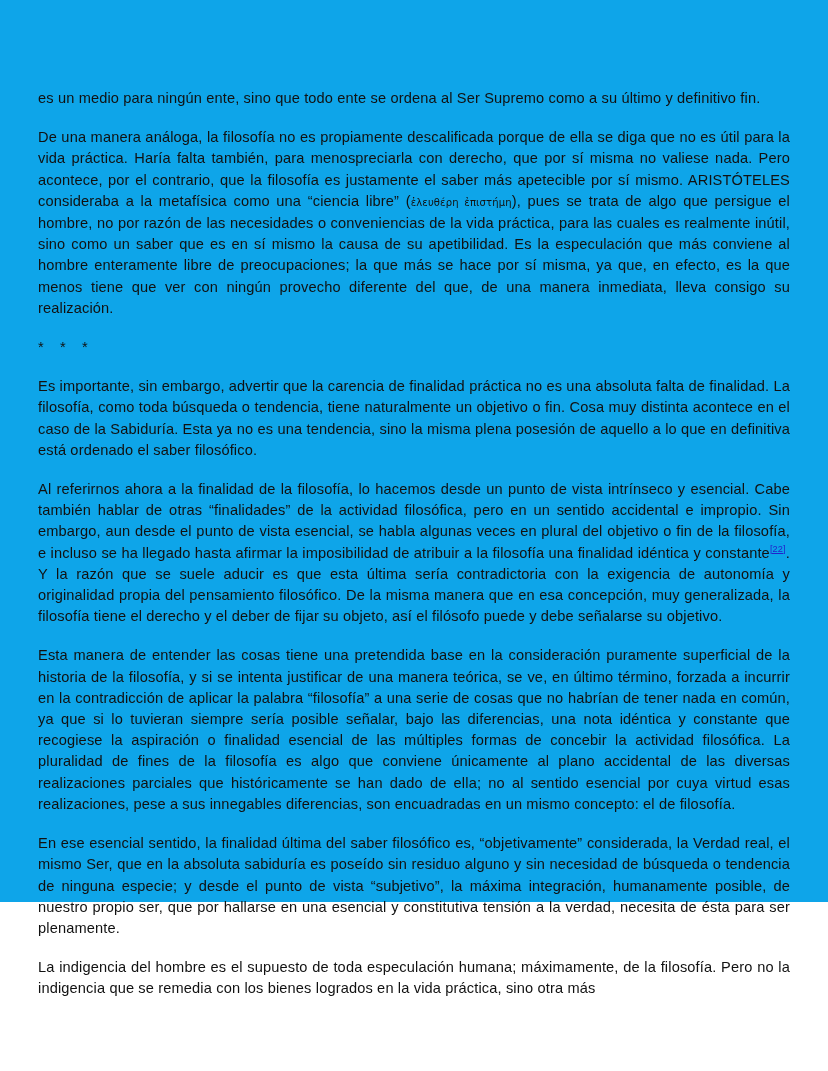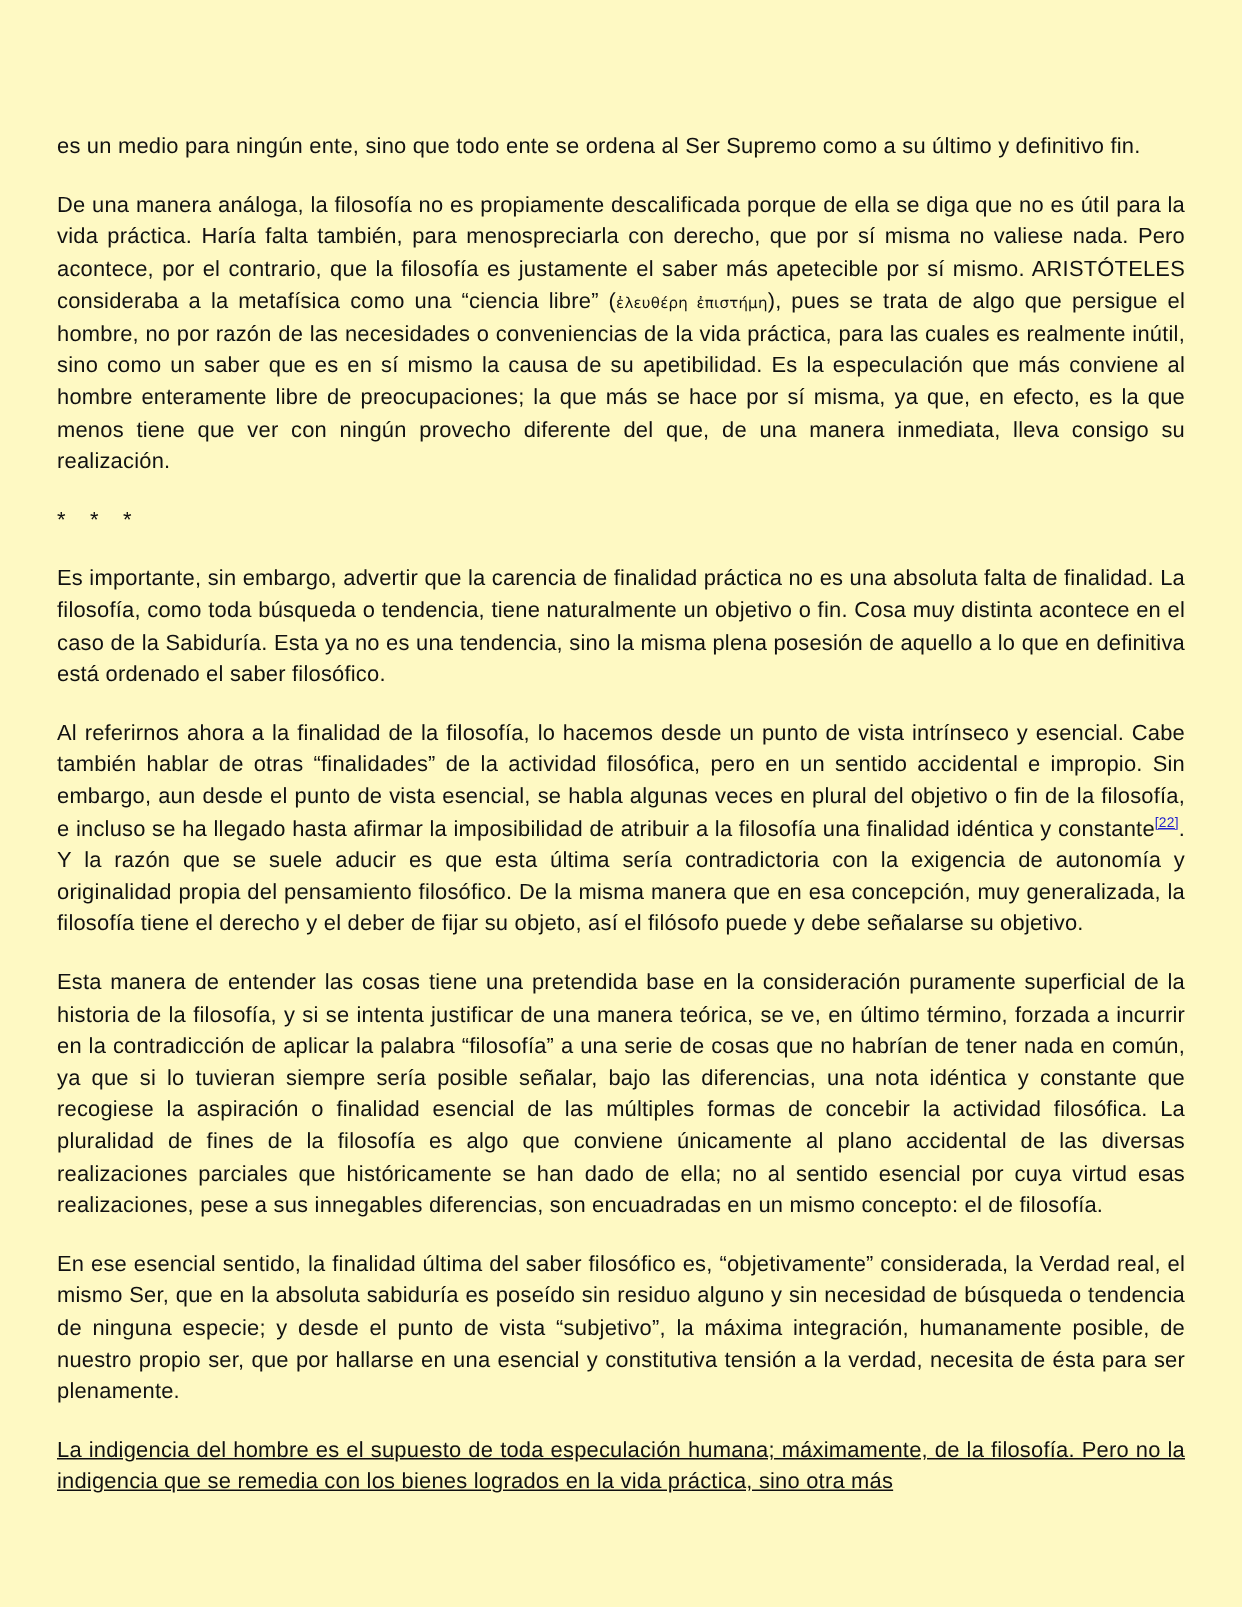--- a/index.html
+++ b/index.html
@@ -11,43 +11,42 @@
     width: 828px;
     height: 1071px;
     background: #ffffff;
     font-family: "Liberation Sans", sans-serif;
     color: #000000;
     overflow: hidden;
   }
   .page {
     position: relative;
     width: 828px;
-    height: 1071px;
-    background: #fef9c3;
+    height: 902px;
+    background: #0ea5e9;
     box-sizing: border-box;
   }
   .text-column {
     position: absolute;
     left: 38px;
     top: 88px;
     width: 752px;
   }
   p.para {
     margin: 0 0 18px 0;
     font-size: 14.6px;
     line-height: 21.2px;
     text-align: justify;
     text-justify: inter-word;
     letter-spacing: 0.01em;
     word-spacing: 0.0em;
     color: #111111;
   }
   p.para:last-child {
     margin-bottom: 16px;
-    text-decoration: underline;
   }
   
   p.para { text-align-last: left; }
 
   .sep {
     margin: 0 0 18px 0;
     font-size: 14.6px;
     line-height: 21.2px;
     letter-spacing: 0.42em;
     text-align: left;

